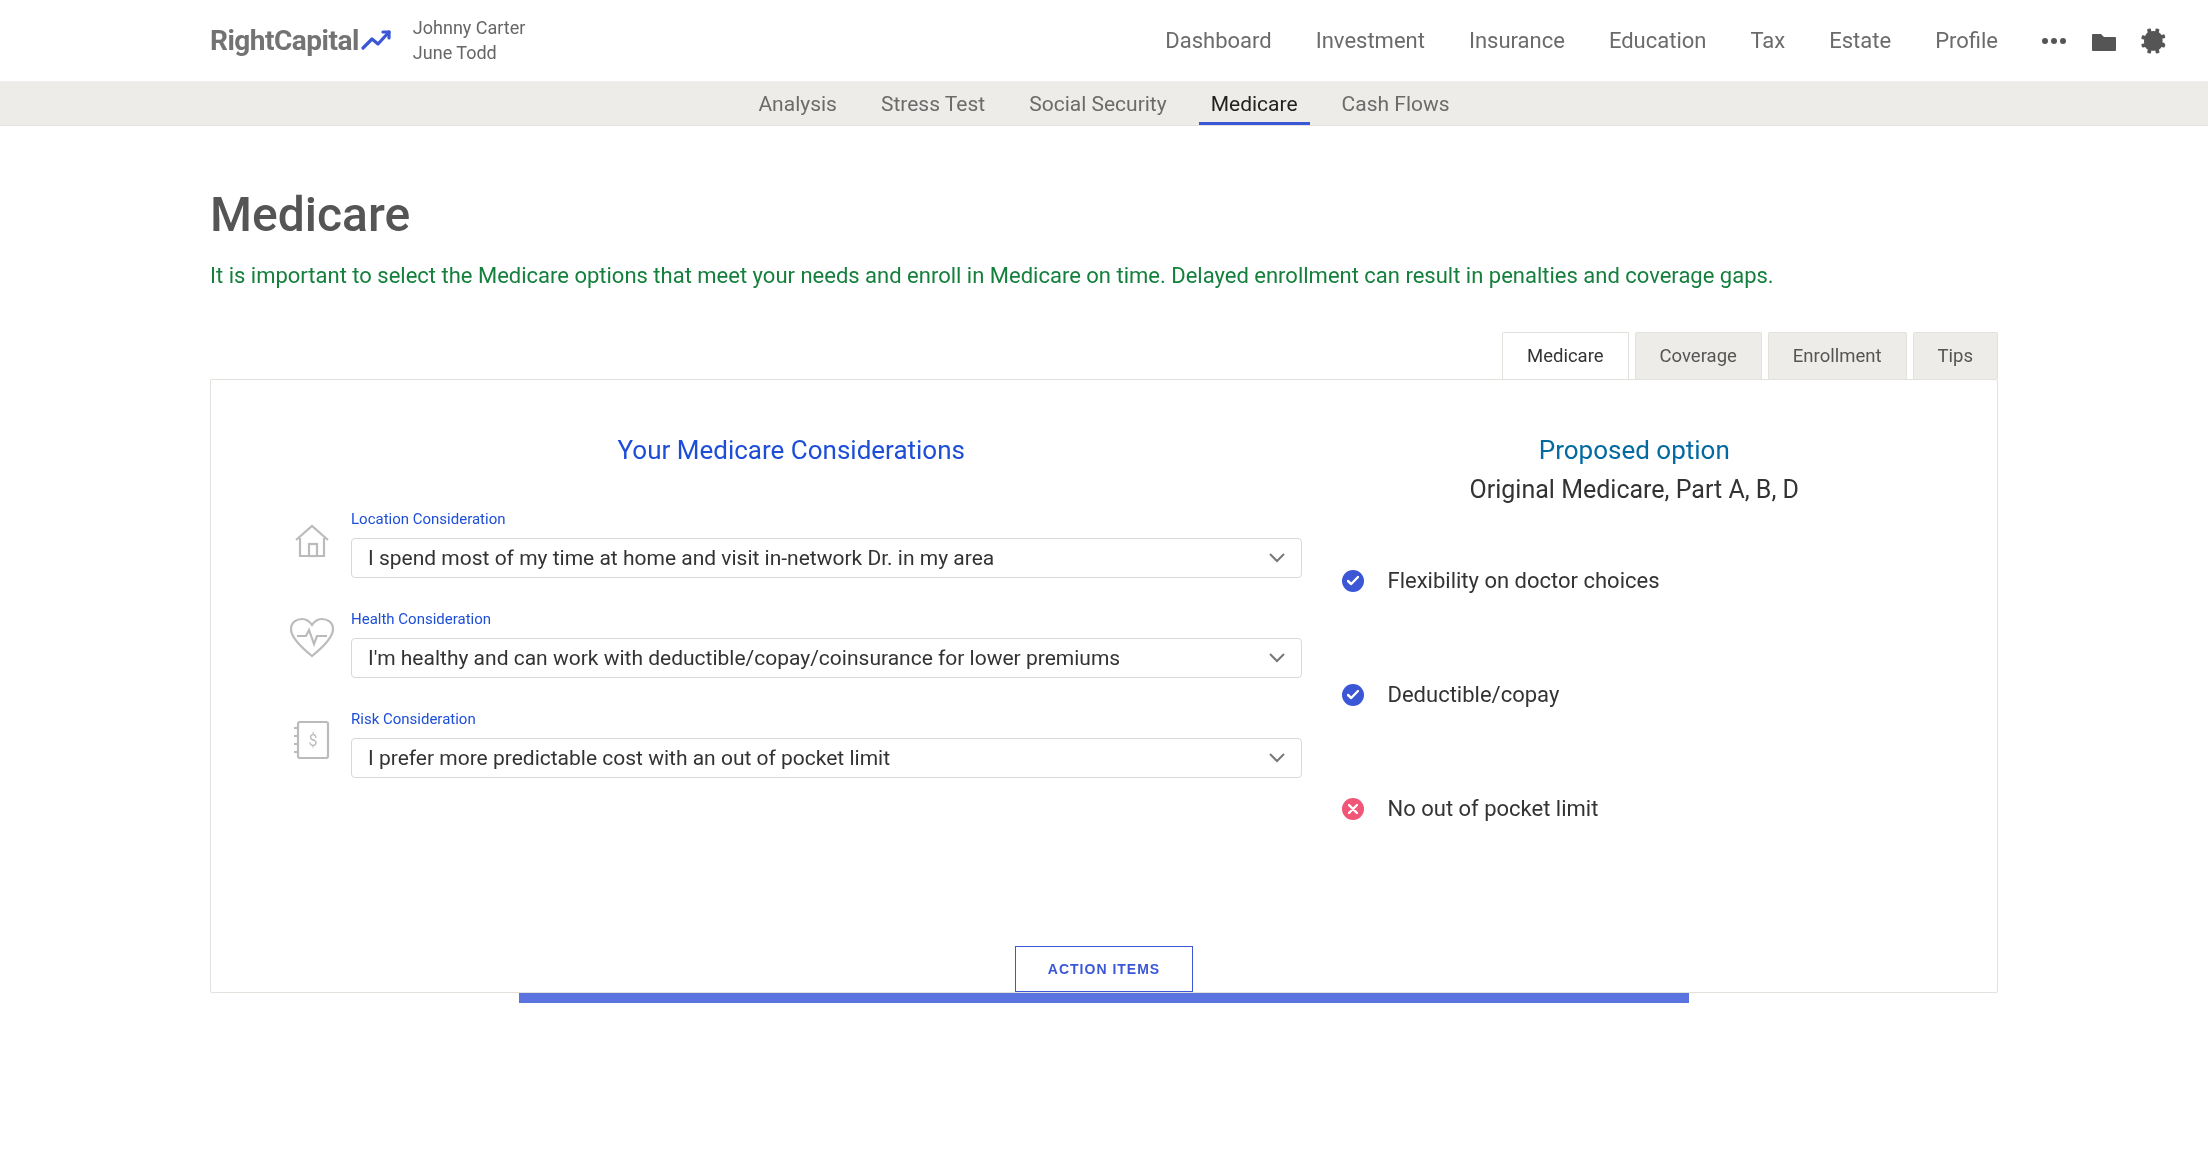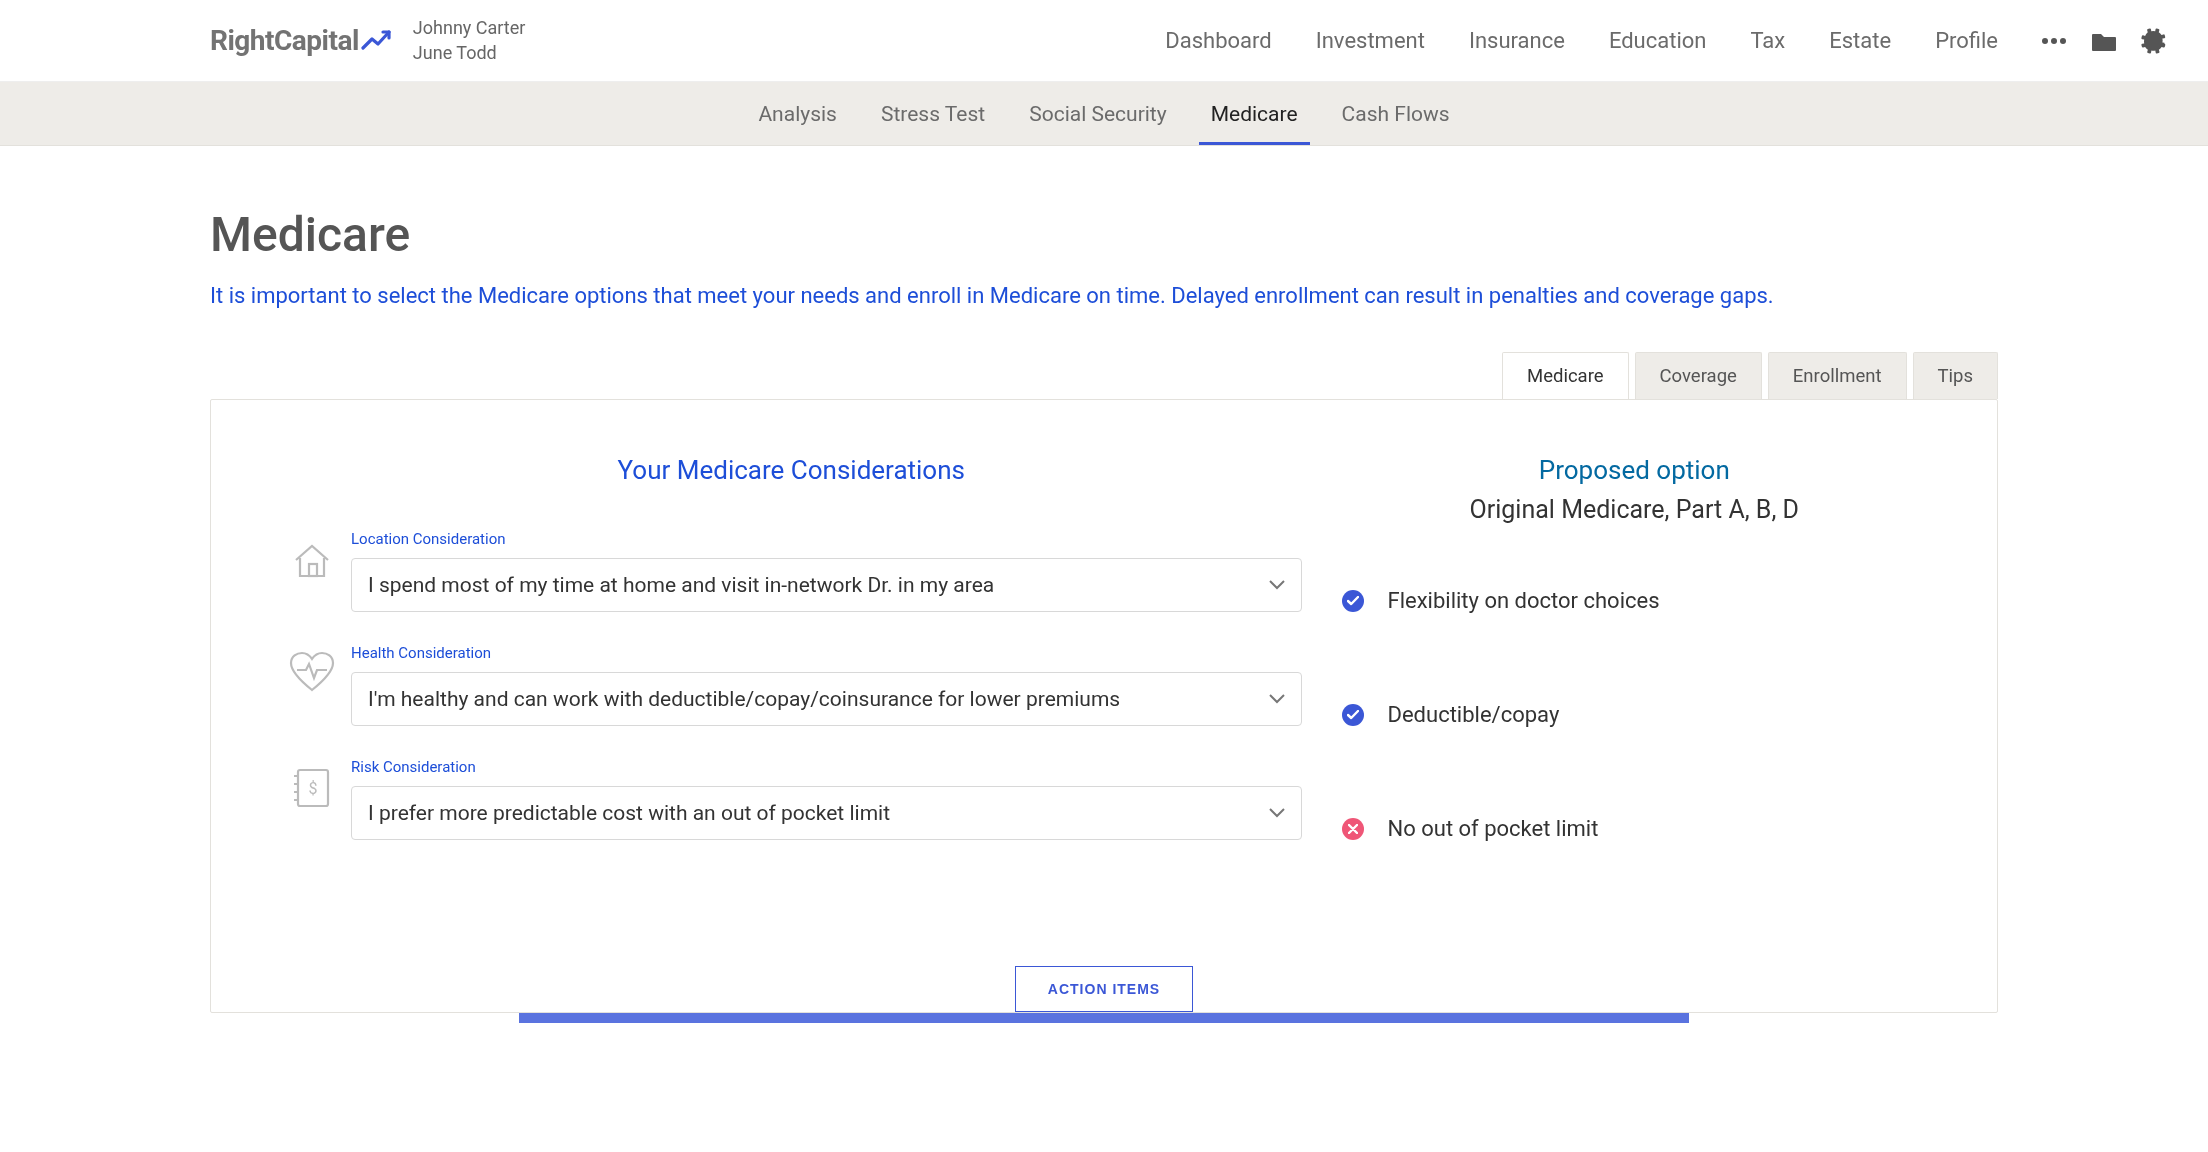--- a/index.html
+++ b/index.html
@@ -18,50 +18,50 @@
   .mainnav { display:flex; align-items:stretch; margin-left:auto; height:100%; }
   .mainnav .nav-item {
     display:flex; align-items:center; padding:0 22px; font-size:22px; color:#6b6b6b; cursor:pointer;
   }
   .mainnav .nav-item.active { background:#eeece8; color:#333; font-weight:500; }
 
   .nav-icons { display:flex; align-items:center; gap:22px; padding:0 40px 0 20px; }
   .nav-icons .icon { width:28px; height:28px; display:flex; align-items:center; justify-content:center; color:#555; cursor:pointer; }
 
   
-  .subnav { height:64px; background:#eeece8; display:flex; align-items:stretch; justify-content:center; border-bottom:1px solid #e3e1dc; }
+  .subnav { height:44px; background:#eeece8; display:flex; align-items:stretch; justify-content:center; border-bottom:1px solid #e3e1dc; }
   .subnav .sub-item { display:flex; align-items:center; padding:0 22px; font-size:21px; color:#6b6b6b; cursor:pointer; position:relative; }
   .subnav .sub-item.active { color:#222; }
   .subnav .sub-item.active::after { content:""; position:absolute; left:10px; right:10px; bottom:0; height:3px; background:#3b57d6; }
 
   
   .page { padding:60px 210px 0 210px; }
   .page-title { font-size:48px; color:#555; font-weight:500; margin-bottom:18px; }
-  .page-desc { font-size:22px; color:#1d4ed8; margin-bottom:40px; line-height:1.4; }
+  .page-desc { font-size:22px; color:#15803d; margin-bottom:40px; line-height:1.4; }
 
   .card-tabs { display:flex; justify-content:flex-end; gap:6px; }
   .card-tabs .ctab { background:#eeece8; border:1px solid #e3e1dc; border-bottom:none; padding:12px 24px; font-size:18.5px; color:#555; cursor:pointer; border-radius:2px 2px 0 0; }
   .card-tabs .ctab.active { background:#fff; color:#333; }
 
   .card { border:1px solid #e3e1dc; border-radius:2px; padding:55px 70px 0 70px; position:relative; }
   .card-cols { display:flex; }
   .col-left { flex:0 0 62%; }
   .col-right { flex:1; padding-left:40px; }
 
   .col-left h2 { font-size:26px; font-weight:400; color:#1d4ed8; text-align:center; margin-bottom:45px; }
   .col-right h2 { font-size:26px; font-weight:400; color:#0369a1; text-align:center; margin-bottom:10px; }
   .col-right .opt-name { font-size:25px; color:#333; text-align:center; margin-bottom:50px; }
 
   .consider-row { display:flex; align-items:flex-start; margin-bottom:32px; }
   .consider-row .row-icon { flex:0 0 62px; display:flex; align-items:center; justify-content:center; color:#bbb; padding-top:6px; }
   .consider-row .row-body { flex:1; padding-left:8px; }
   .consider-row .row-label { font-size:15px; color:#1d4ed8; margin-bottom:10px; }
   .select {
     display:flex; align-items:center; justify-content:space-between;
-    border:1px solid #d8d8d8; border-radius:4px; height:54px; padding:16px 16px;
+    border:1px solid #d8d8d8; border-radius:4px; height:40px; padding:16px 16px;
     font-size:21px; color:#333; cursor:pointer; background:#fff;
   }
   .select .chev { color:#888; }
 
   .outcome-row { display:flex; align-items:center; height:54px; margin-bottom:60px; }
   .outcome-row:first-of-type { margin-top:8px; }
   .outcome-row .badge { width:22px; height:22px; border-radius:50%; display:flex; align-items:center; justify-content:center; margin-right:24px; flex:0 0 22px; }
   .outcome-row .badge.ok { background:#3b57d6; color:#fff; }
   .outcome-row .badge.no { background:#ef5677; color:#fff; }
   .outcome-row .otext { font-size:22px; color:#333; }

